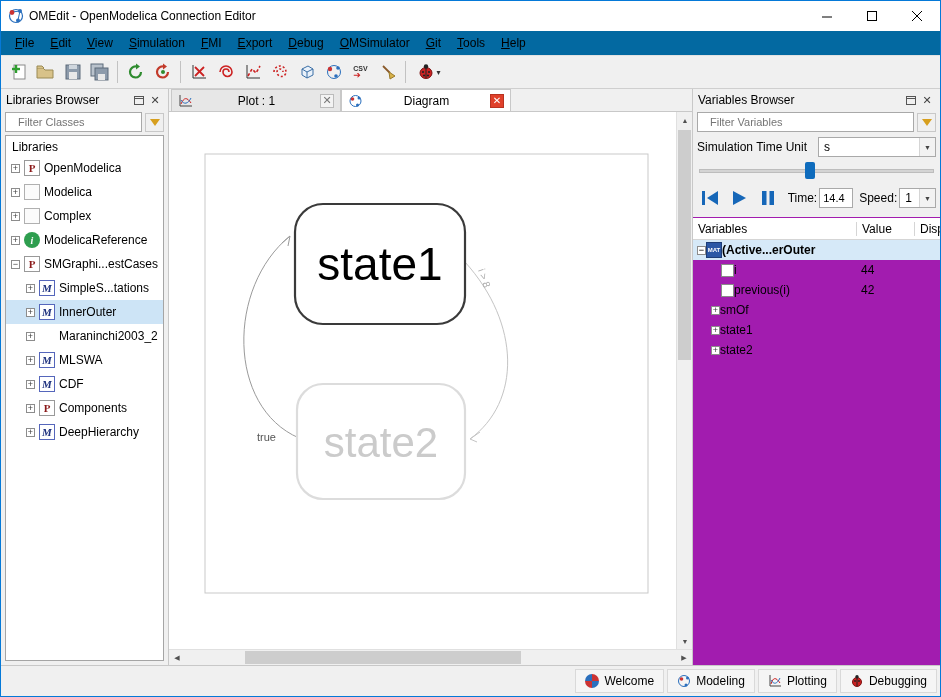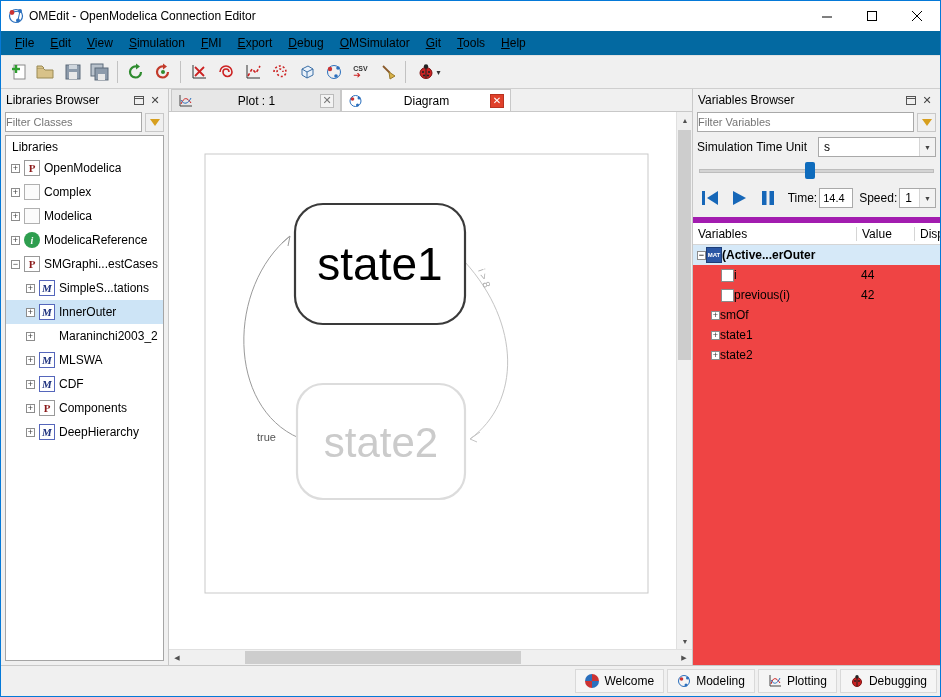--- a/index.html
+++ b/index.html
@@ -30,21 +30,21 @@
 
   
   .main { flex:1; display:flex; min-height:0; }
 
   
   .left-panel { width:168px; flex:none; background:#f0f0f0; border-right:1px solid #c8c8c8; display:flex; flex-direction:column; }
   .panel-header { height:22px; display:flex; align-items:center; padding:0 5px; flex:none; }
   .panel-title { flex:1; font-size:12px; white-space:nowrap; overflow:hidden; }
   .ph-icon { width:16px; height:16px; display:flex; align-items:center; justify-content:center; font-size:11px; color:#444; }
   .filter-row { display:flex; align-items:center; gap:3px; padding:1px 4px 3px 4px; flex:none; }
-  .filter-input { flex:1; height:20px; border:1px solid #a9a9a9; background:#fff; padding:0 0; font-size:11px; font-family:"Liberation Sans",sans-serif; min-width:0; }
+  .filter-input { flex:1; height:20px; border:1px solid #a9a9a9; background:#fff; padding:0 12px; font-size:11px; font-family:"Liberation Sans",sans-serif; min-width:0; }
   .drop-btn { width:19px; height:19px; display:flex; align-items:center; justify-content:center; background:#f0f0f0; border:1px solid #c8c8c8; }
   .gold-arrow { width:0; height:0; border-left:5px solid transparent; border-right:5px solid transparent; border-top:7px solid #d79f1e; }
   .tree-frame { flex:1; margin:0 4px 4px 4px; background:#fff; border:1px solid #a5a5a5; overflow:hidden; display:flex; flex-direction:column; }
   .tree-section { padding:4px 6px 2px 6px; flex:none; }
   .tree-item { display:flex; align-items:center; height:24px; padding-left:5px; gap:4px; flex:none; }
   .tree-item.sel { background:#cde4f6; }
   .tree-item.lvl1 { padding-left:20px; }
   .expander { width:9px; height:9px; border:1px solid #8c8c8c; background:#fff; color:#444; font-size:9px; line-height:7px; text-align:center; flex:none; }
   .expander.plus::before { content:"+"; }
   .expander.minus::before { content:"\2212"; }
@@ -80,21 +80,21 @@
   .combo-unit { width:118px; }
   .combo-caret { margin-left:auto; width:16px; height:100%; display:flex; align-items:center; justify-content:center; border-left:1px solid #d5d5d5; background:#f2f2f2; font-size:7px; color:#444; }
   .slider-row { padding:4px 6px 2px 6px; flex:none; position:relative; height:22px; }
   .slider-track { position:absolute; left:6px; right:6px; top:10px; height:4px; background:#d4d4d4; border:1px solid #bdbdbd; }
   .slider-thumb { position:absolute; left:112px; top:3px; width:10px; height:17px; background:#0f6cbd; border-radius:2px; }
   .playback-row { display:flex; align-items:center; padding:4px 4px 6px 4px; gap:2px; flex:none; }
   .pb-btn { width:28px; height:26px; display:flex; align-items:center; justify-content:center; }
   .pb-lbl { margin-left:4px; white-space:nowrap; }
   .time-input { width:34px; height:20px; border:1px solid #a9a9a9; padding:0 3px; font-size:11px; font-family:"Liberation Sans",sans-serif; }
   .speed-combo { width:38px; }
-  .vars-frame { flex:1; margin:0 0 0 0; background:#ef4444; border-top:6px solid #a21caf; display:flex; flex-direction:column; overflow:hidden; }
+  .vars-frame { flex:1; margin:0 0 0 0; background:#a21caf; border-top:1px solid #a21caf; display:flex; flex-direction:column; overflow:hidden; }
   .vars-header { display:flex; height:22px; align-items:center; border-bottom:1px solid #d5d5d5; background:#fff; flex:none; }
   .vh-cell { padding:0 5px; white-space:nowrap; overflow:hidden; }
   .vh-vars { flex:1; }
   .vh-val { width:58px; border-left:1px solid #d5d5d5; }
   .vh-disp { width:26px; border-left:1px solid #d5d5d5; }
   .var-row { display:flex; height:20px; align-items:center; flex:none; }
   .vr-label { flex:1; display:flex; align-items:center; gap:0; padding-left:4px; min-width:0; overflow:hidden; white-space:nowrap; }
   .vr-val { width:58px; padding:0 5px; white-space:nowrap; }
   .vr-disp { width:26px; }
   .var-row.rootsel { background:#d6e9f8; font-weight:bold; }
@@ -288,26 +288,26 @@
         <div class="tree-section">Libraries</div>
 
         <div class="tree-item">
           <span class="expander plus"></span>
           <span class="licon ic-p">P</span>
           <span class="tlabel">OpenModelica</span>
         </div>
         <div class="tree-item">
           <span class="expander plus"></span>
           <span class="licon ic-doc"></span>
+          <span class="tlabel">Modelica</span>
+        </div>
+        <div class="tree-item">
+          <span class="expander plus"></span>
+          <span class="licon ic-doc"></span>
           <span class="tlabel">Complex</span>
-        </div>
-        <div class="tree-item">
-          <span class="expander plus"></span>
-          <span class="licon ic-doc"></span>
-          <span class="tlabel">Modelica</span>
         </div>
         <div class="tree-item">
           <span class="expander plus"></span>
           <span class="licon ic-info">i</span>
           <span class="tlabel">ModelicaReference</span>
         </div>
         <div class="tree-item">
           <span class="expander minus"></span>
           <span class="licon ic-p">P</span>
           <span class="tlabel">SMGraphi...estCases</span>

